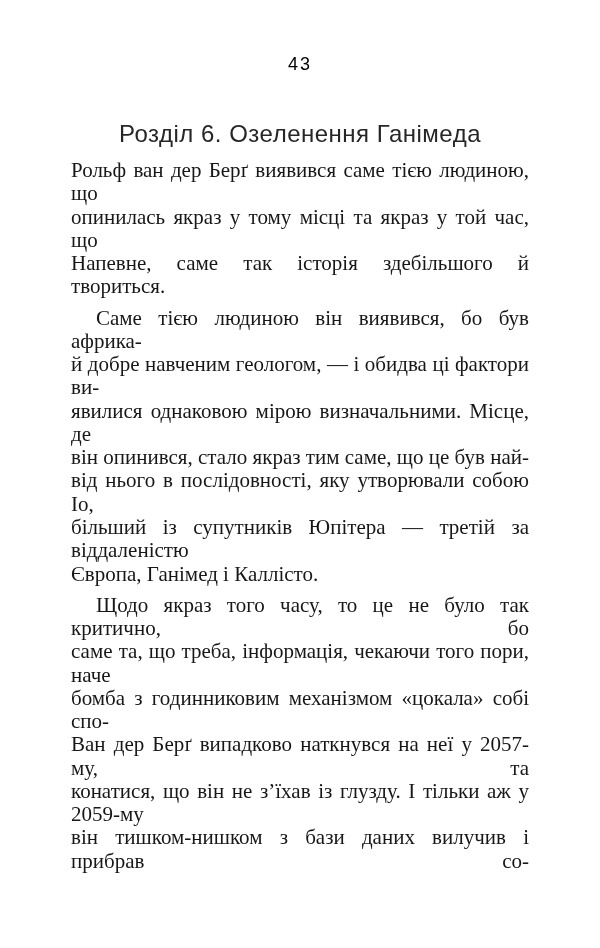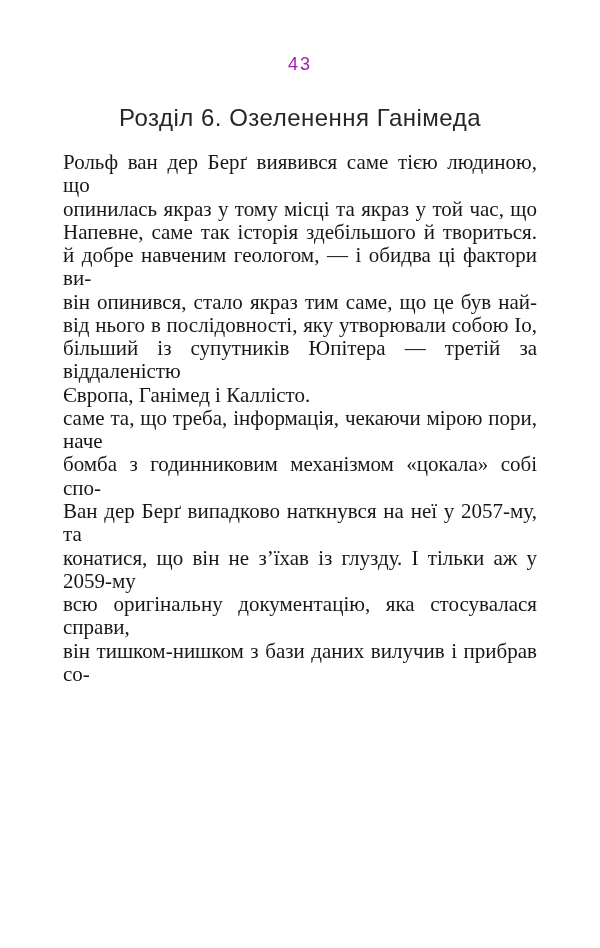--- a/index.html
+++ b/index.html
@@ -16,46 +16,46 @@
   }
   .page-number {
     position: absolute;
     top: 54px;
     left: 0;
     right: 0;
     text-align: center;
     font-family: "Liberation Sans", "DejaVu Sans", sans-serif;
     font-size: 18px;
     letter-spacing: 2px;
-    color: #a21caf;
+    color: #000000;
   }
   .chapter-title {
     position: absolute;
     top: 104px;
     left: 0;
     right: 0;
-    margin: 0;
+    margin: 16px;
     text-align: center;
     font-family: "Liberation Sans", "DejaVu Sans", sans-serif;
     font-size: 24px;
     font-weight: 400;
     letter-spacing: 0.5px;
     color: #262626;
   }
   .text-block {
     position: absolute;
     top: 151px;
     left: 63px;
     width: 474px;
     font-size: 21px;
     line-height: 23.27px;
     color: #171717;
   }
   .paragraph {
-    margin: 0;
+    margin: 8px;
     padding: 0;
   }
   .line {
     text-align: justify;
     text-align-last: justify;
     min-height: 23.27px;
   }
   .line.short {
     text-align-last: left;
     font-family: Liberation Serif, serif;
@@ -73,30 +73,32 @@
 
 <div class="text-block">
 
   <div class="paragraph">
     <div class="line">Рольф ван дер Берґ виявився саме тією людиною, що</div>
     <div class="line">опинилась якраз у тому місці та якраз у той час, що</div>
     <div class="line">Напевне, саме так історія здебільшого й твориться.</div>
   </div>
 
   <div class="paragraph">
+    <div class="line indent">Саме тією людиною він виявився, бо був африка-</div>
     <div class="line">й добре навченим геологом, — і обидва ці фактори ви-</div>
+    <div class="line">явилися однаковою мірою визначальними. Місце, де</div>
     <div class="line">він опинився, стало якраз тим саме, що це був най-</div>
     <div class="line">від нього в послідовності, яку утворювали собою Іо,</div>
     <div class="line">більший із супутників Юпітера — третій за віддаленістю</div>
     <div class="line short">Європа, Ганімед і Каллісто.</div>
   </div>
 
   <div class="paragraph">
-    <div class="line">саме та, що треба, інформація, чекаючи мірою пори, наче</div>
+    <div class="line indent">Щодо якраз того часу, то це не було так критично, бо</div>
+    <div class="line">саме та, що треба, інформація, чекаючи того пори, наче</div>
     <div class="line">бомба з годинниковим механізмом «цокала» собі спо-</div>
     <div class="line">Ван дер Берґ випадково наткнувся на неї у 2057-му, та</div>
     <div class="line">конатися, що він не з’їхав із глузду. І тільки аж у 2059-му</div>
-    <div class="line">всю оригінальну документацію, яка стосувалася справи,</div>
     <div class="line">він тишком-нишком з бази даних вилучив і прибрав со-</div>
 
   </div>
 
 </div>
 
 </body></html>

